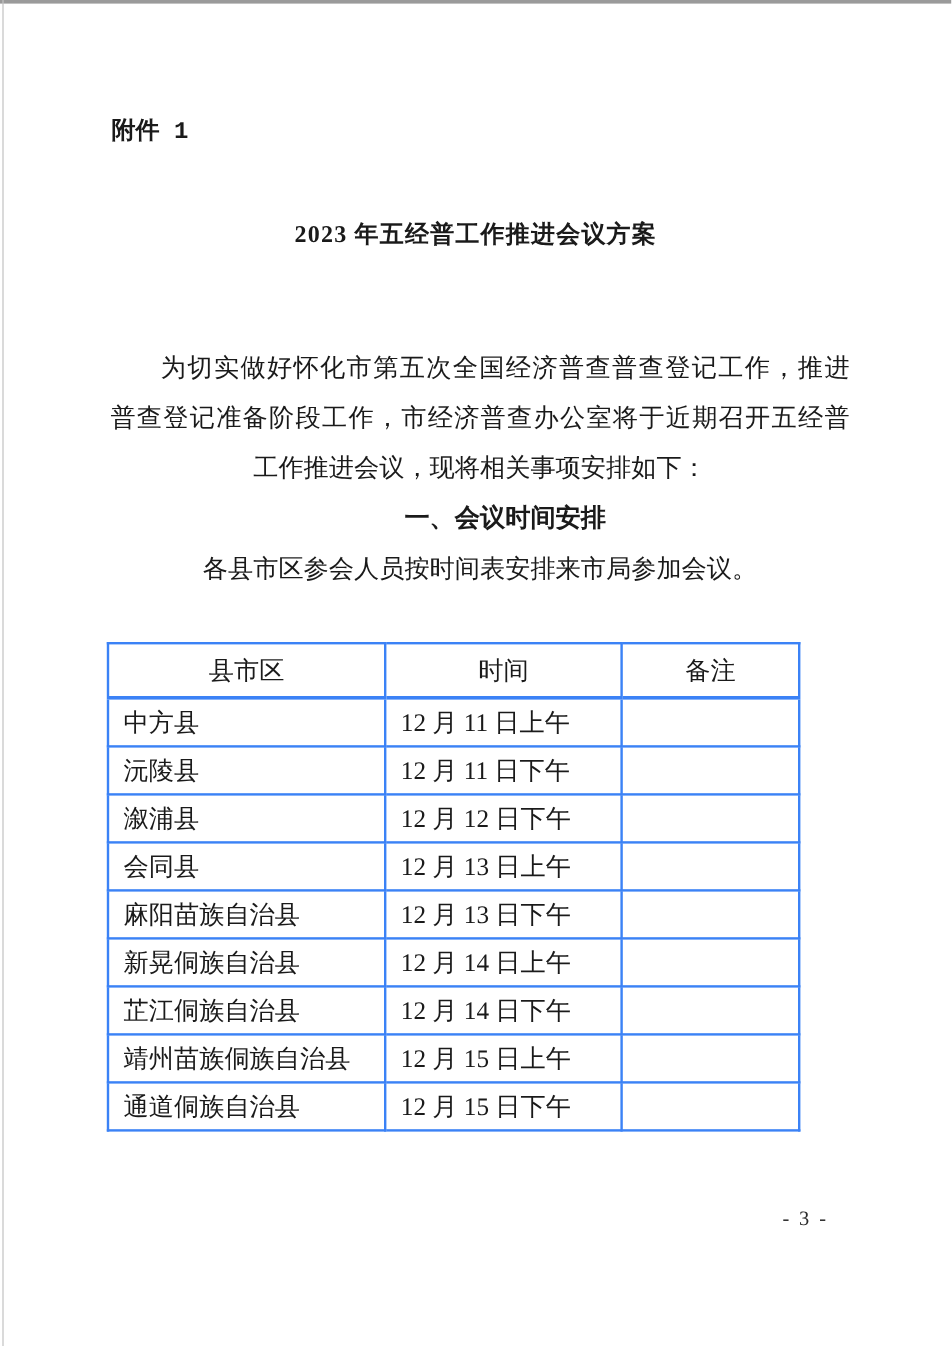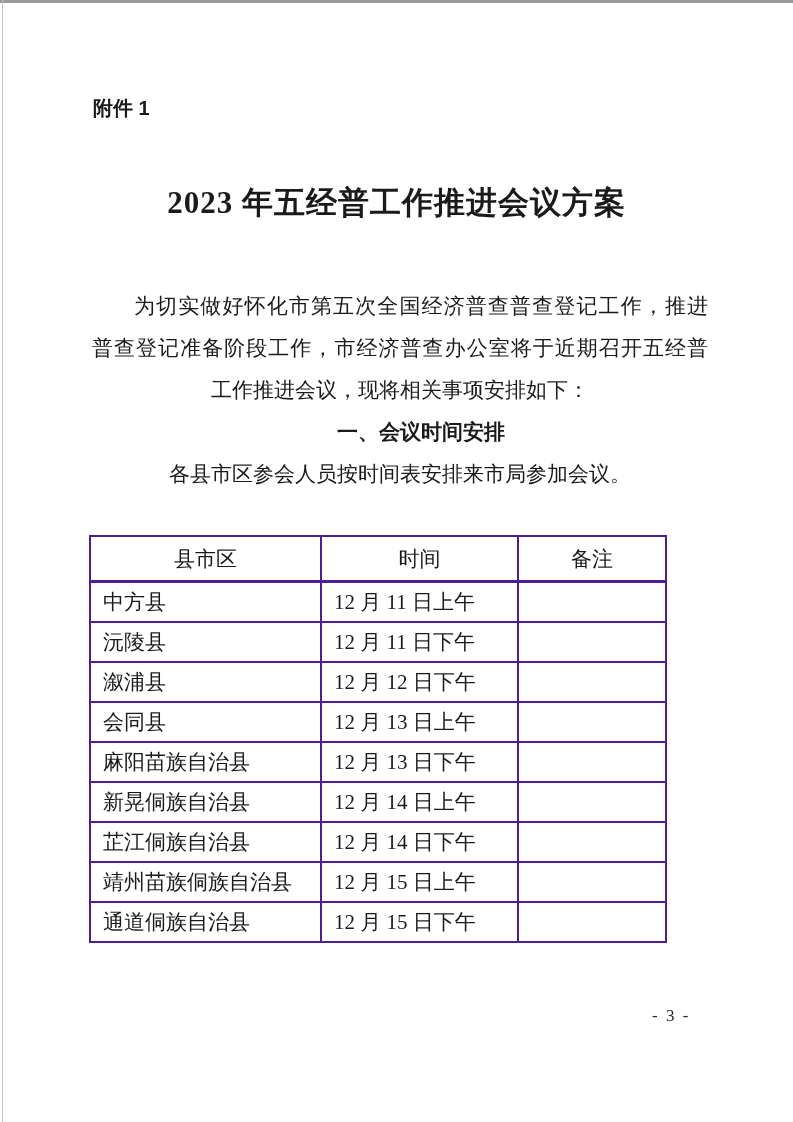--- a/index.html
+++ b/index.html
@@ -15,49 +15,49 @@
   .scan-edge-top {
     position: absolute; top: 0; left: 0;
     width: 100%; height: 3px; background: #9a9a9a;
   }
   .scan-edge-left {
     position: absolute; top: 0; left: 2px;
     width: 1px; height: 100%; background: #c2c2c2;
   }
   .attachment-label {
     position: absolute; top: 95px; left: 93px;
-    font-family: Liberation Sans, sans-serif;
+    font-family: Liberation Mono, monospace;
     font-weight: bold; font-size: 20px;
   }
   .doc-title {
     position: absolute; top: 182px; left: 0;
     width: 100%; text-align: center;
     font-family: "Liberation Serif", serif;
-    font-weight: bold; font-size: 31px;
+    font-weight: bold; font-size: 20px;
     letter-spacing: 1px;
   }
   .text-block {
     position: absolute; top: 285px; left: 92px;
     width: 616px; font-size: 21px;
   }
   .line { height: 42px; line-height: 42px; text-align: center; }
   .indent { text-indent: 42px; }
   .fill { text-align: justify; text-align-last: justify; }
   .section-heading {
     font-family: "Liberation Sans", sans-serif;
     font-weight: bold;
   }
   .dates-line { font-size: 20px; white-space: nowrap; }
   .schedule-table {
     position: absolute; top: 535px; left: 89px;
     border-collapse: collapse; table-layout: fixed;
     font-size: 21px; color: #1a1a1a;
   }
   .schedule-table th, .schedule-table td {
-    border: 2px solid #4c1d95;
+    border: 2px solid #3b82f6;
     overflow: hidden;
   }
   .schedule-table thead th {
     height: 43px; font-weight: normal; text-align: center;
     border-bottom-width: 3px;
     padding: 0;
   }
   .schedule-table tbody td {
     height: 38px; padding: 0 4px 0 12px; text-align: left;
   }

